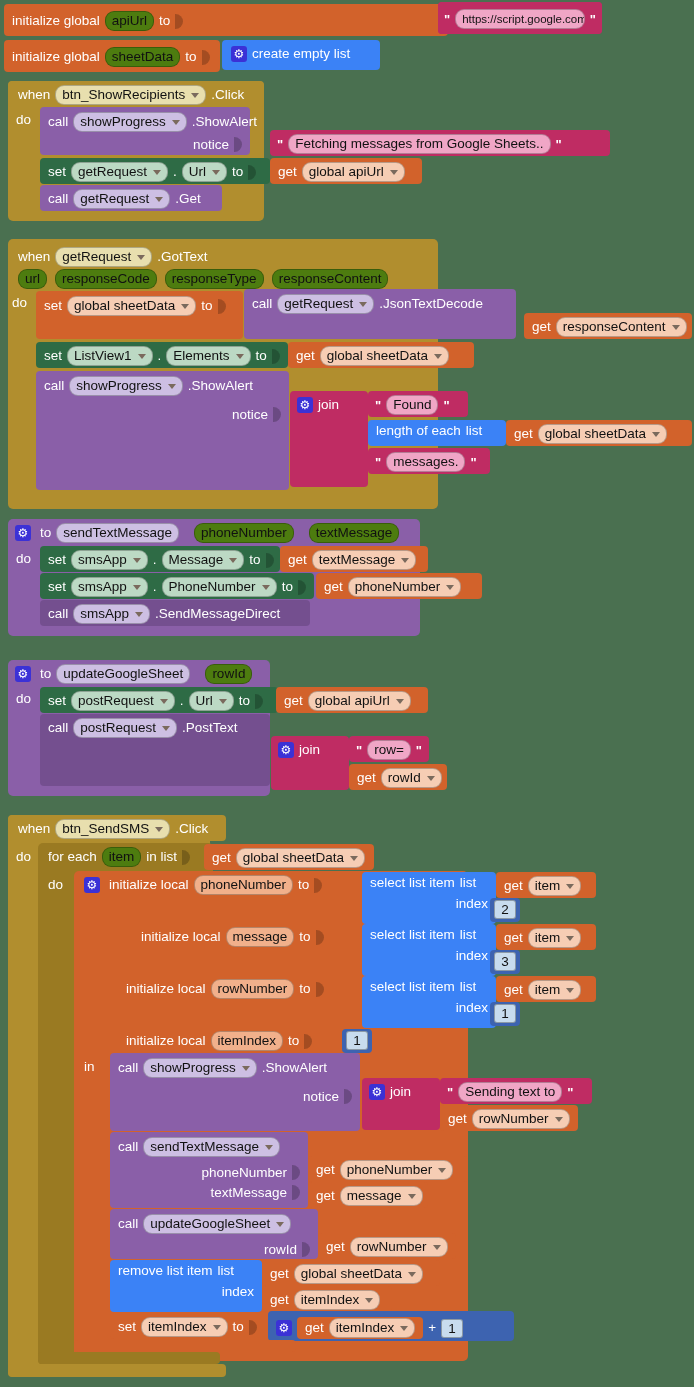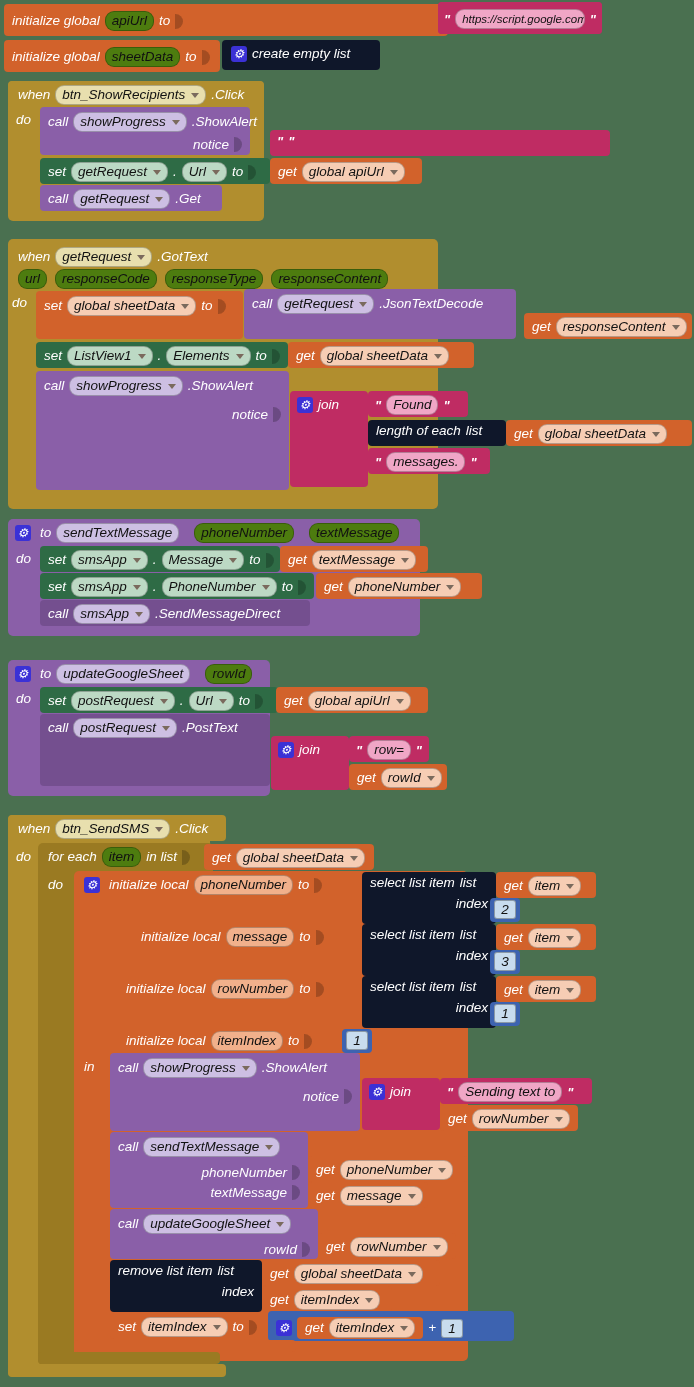--- a/index.html
+++ b/index.html
@@ -6,21 +6,21 @@
   html,body{margin:0;padding:0;}
   body{
     width:694px;height:1387px;
     background:#4a7050;
     font-family:"Liberation Sans", sans-serif;
     font-size:13px;
     color:#ffffff;
     overflow:hidden;
     position:relative;
   }
-  .canvas{position:relative;width:694px;height:1387px;font-style:italic;}
+  .canvas{position:relative;width:694px;height:1387px;}
 
   
   .blk{position:absolute;box-sizing:border-box;border-radius:4px;}
   .row{display:flex;align-items:center;gap:5px;white-space:nowrap;}
   .lbl{color:#fff;font-size:13.5px;line-height:1;}
 
   
   .field{
     display:inline-flex;align-items:center;gap:4px;
     border-radius:9px;padding:1px 6px;
@@ -49,21 +49,21 @@
   }
 
   
   .c-var   {background:#d2622b;}
   .c-ctrl  {background:#b18e2e;}        
   .c-ctrl-d{background:#9a7a22;}
   .c-proc  {background:#8a5fa8;}        
   .c-proc-d{background:#744f8f;}
   .c-set   {background:#2e6b45;}        
   .c-text  {background:#bf2c63;}        
-  .c-list  {background:#0f172a;}        
+  .c-list  {background:#3b82f6;}        
   .c-math  {background:#3d63b0;}
 
   
   .num{
     background:#c8dcee;color:#111;border:1px solid rgba(0,0,0,.3);
     border-radius:3px;padding:0 6px;font-size:13.5px;line-height:17px;display:inline-block;
   }
   .quote{color:#fff;font-size:13px;font-weight:bold;}
 </style>
 </head>
@@ -126,20 +126,21 @@
       <span class="lbl">.ShowAlert</span>
     </div>
     <div class="row" style="padding:0 8px;justify-content:flex-end;">
       <span class="lbl">notice</span>
       <span class="sock"></span>
     </div>
   </div>
   <div class="blk c-text" style="left:270px;top:130px;width:340px;height:26px;">
     <div class="row" style="padding:4px 7px;">
       <span class="quote">"</span>
+      <span class="field pinktext">Fetching messages from Google Sheets..</span>
       <span class="quote">"</span>
     </div>
   </div>
 
   <div class="blk c-set" style="left:40px;top:158px;width:230px;height:26px;">
     <div class="row" style="padding:4px 8px;">
       <span class="lbl">set</span>
       <span class="field green">
         <span>getRequest</span>
         <span class="caret"></span>

